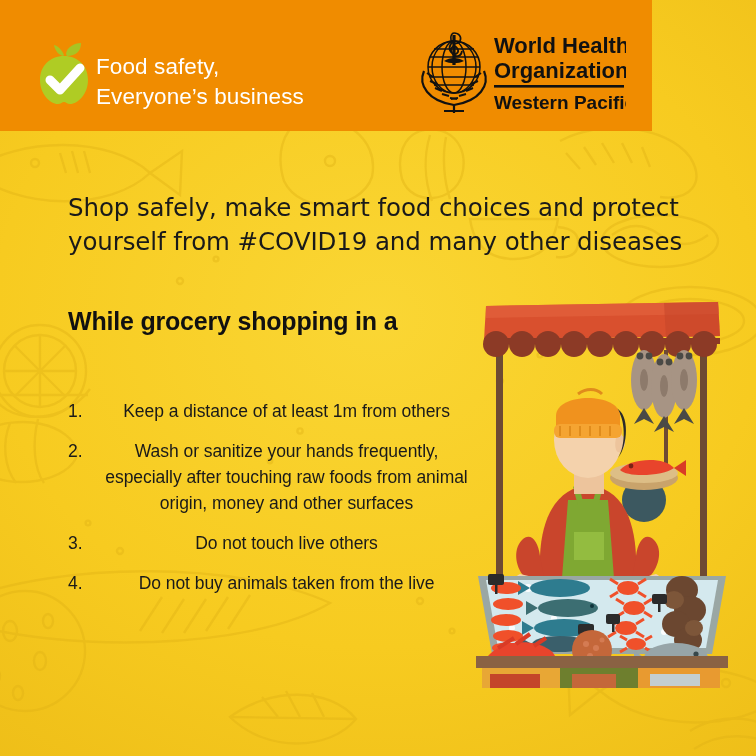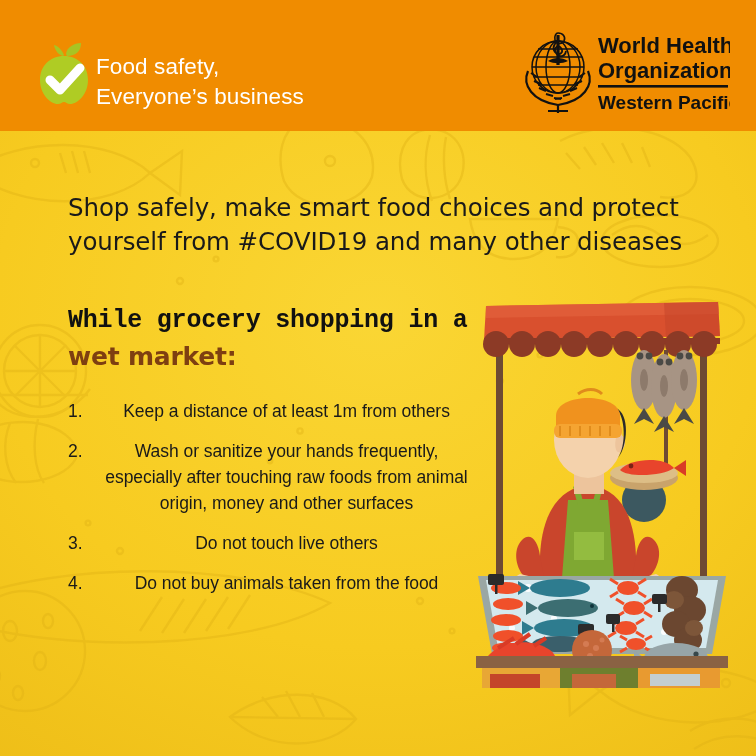--- a/index.html
+++ b/index.html
@@ -21,21 +21,21 @@
   }
 
   
   #bg-pattern{
     position:absolute; left:0; top:131px; width:756px; height:625px;
     opacity:.5; pointer-events:none;
   }
 
   
   #header{
-    position:absolute; left:0; top:0; width:756px; height:131px;
+    position:absolute; left:0; top:0; width:652px; height:131px;
     background:#F08C00;
     z-index:5;
   }
   #apple-logo{ position:absolute; left:36px; top:42px; width:56px; height:64px; }
   #brand-text{
     position:absolute; left:96px; top:52px;
     color:#FFFFFF; font-size:22.5px; line-height:30px;
     font-weight:400; letter-spacing:.1px;
     font-family:"Liberation Sans", sans-serif;
     white-space:pre-line;
@@ -51,21 +51,21 @@
     white-space:pre-line;
     z-index:4;
     margin-left:20px;
   }
 
   
   #subhead{ position:absolute; left:68px; top:303px; width:420px; z-index:4; }
   #subhead-line1{
     display:block; color:#111111; font-size:25px; line-height:36px;
     font-weight:bold; letter-spacing:-.2px;
-    font-family:Liberation Mono, monospace;
+    font-family:Liberation Sans, sans-serif;
   }
   #subhead-line2{
     display:block; color:#7E3F11; font-size:25px; line-height:36px;
     font-weight:bold; letter-spacing:-.2px;
     font-family:"DejaVu Sans", sans-serif;
   }
 
   
   #tips-list{
     position:absolute; left:68px; top:398px; width:405px;
@@ -204,39 +204,38 @@
       <rect x="80" y="58" width="130" height="2.6" fill="#111111"></rect>
       <text x="80" y="82" fill="#111111" font-family="Liberation Sans, sans-serif" font-size="19" font-weight="bold">Western Pacific Region</text>
     </svg>
   </header>
 
   <h1 id="headline">Shop safely, make smart food choices and protect
 yourself from #COVID19 and many other diseases</h1>
 
   <h2 id="subhead">
     <span id="subhead-line1">While grocery shopping in a</span>
-    <span id="subhead-line2">wet market:</span>
   </h2>
 
   <ol id="tips-list">
     <li class="tip-item">
       <span class="tip-num">1.</span>
       <span class="tip-text">Keep a distance of at least 1m from others</span>
     </li>
     <li class="tip-item">
       <span class="tip-num">2.</span>
       <span class="tip-text">Wash or sanitize your hands frequently, especially after touching raw foods from animal origin, money and other surfaces</span>
     </li>
     <li class="tip-item">
       <span class="tip-num">3.</span>
       <span class="tip-text">Do not touch live others</span>
     </li>
     <li class="tip-item">
       <span class="tip-num">4.</span>
-      <span class="tip-text">Do not buy animals taken from the food</span>
+      <span class="tip-text">Do not buy animals taken from the live</span>
     </li>
   </ol>
 
   <svg id="illustration" viewBox="0 0 268 400" aria-hidden="true">
 
     <g>
       <rect x="28" y="42" width="7" height="300" fill="#6E4A33"></rect>
       <rect x="232" y="42" width="7" height="300" fill="#6E4A33"></rect>
     </g>
 

